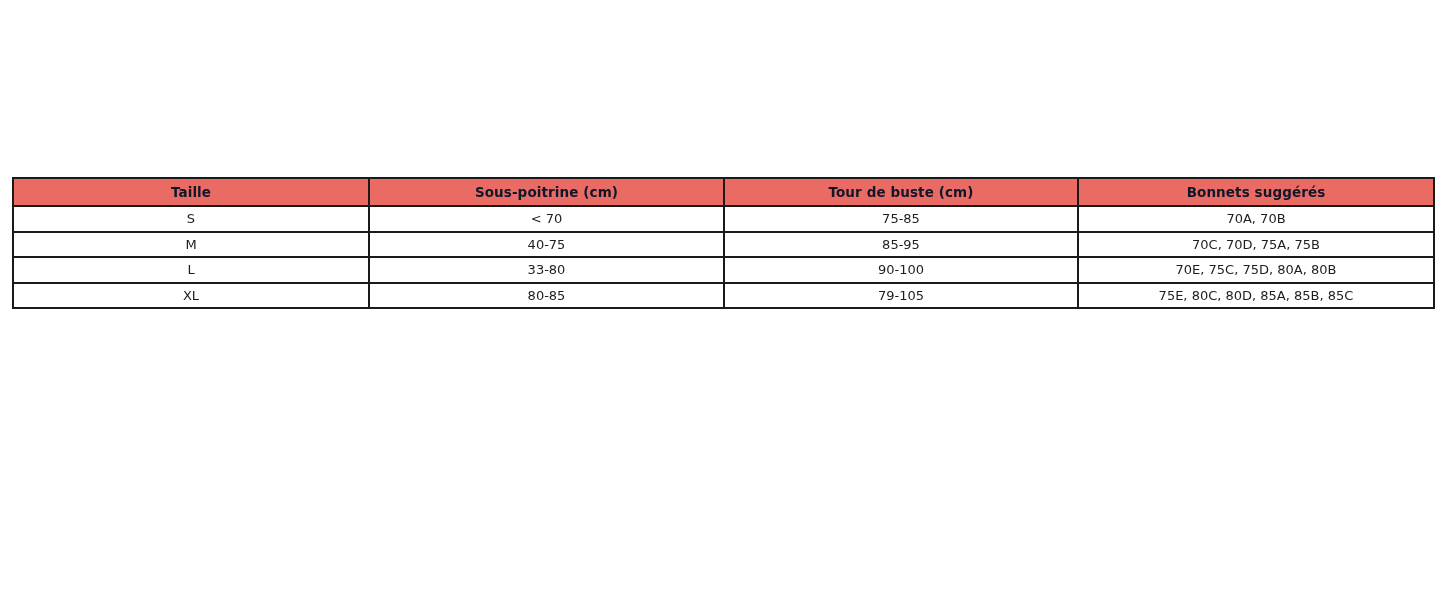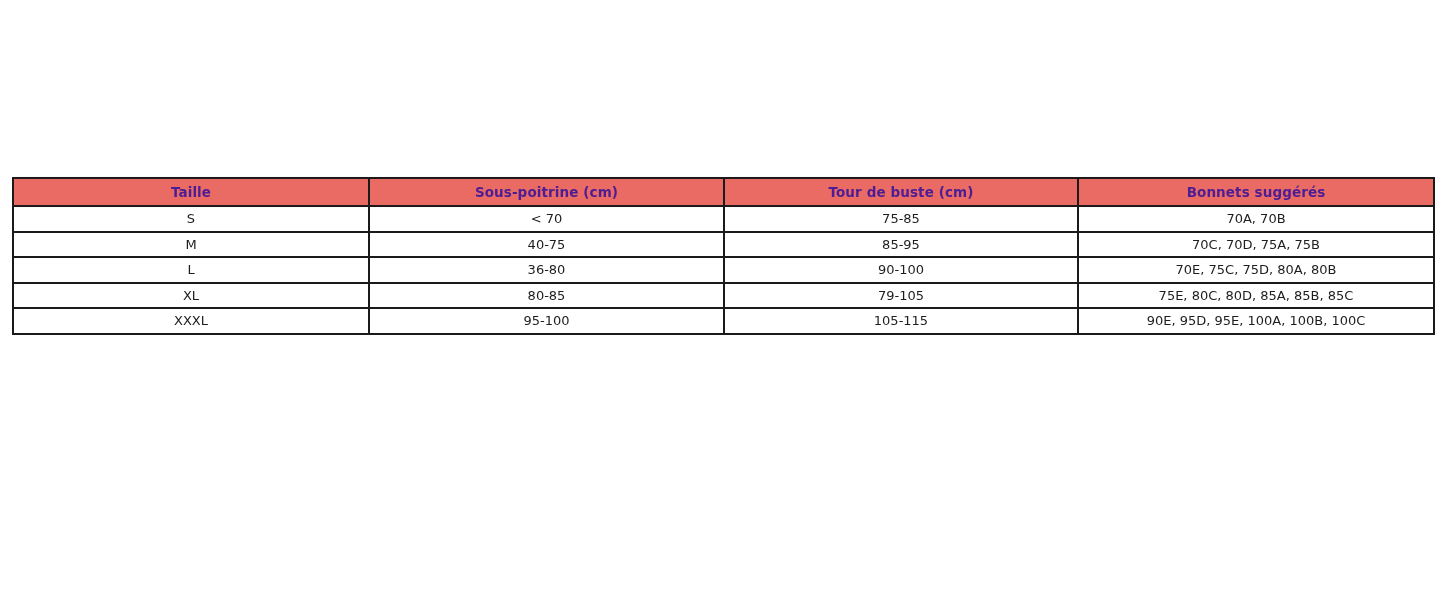--- a/index.html
+++ b/index.html
@@ -32,21 +32,21 @@
   table.size-chart th,
   table.size-chart td {
     border: 2px solid #1a1a1a;
     text-align: center;
     vertical-align: middle;
     padding: 0;
   }
 
   table.size-chart thead th {
     background: #ea6a64;
-    color: #4c1d95;
+    color: #0f172a;
     font-weight: bold;
     font-size: 13.5px;
     height: 26px;
     line-height: 26px;
     letter-spacing: 0.1px;
   }
 
   table.size-chart tbody td {
     background: #ffffff;
     color: #1d1d1d;
@@ -89,31 +89,25 @@
           <td>70A, 70B</td>
         </tr>
         <tr>
           <td>M</td>
           <td>40-75</td>
           <td>85-95</td>
           <td>70C, 70D, 75A, 75B</td>
         </tr>
         <tr>
           <td>L</td>
-          <td>36-80</td>
+          <td>33-80</td>
           <td>90-100</td>
           <td>70E, 75C, 75D, 80A, 80B</td>
         </tr>
         <tr>
           <td>XL</td>
           <td>80-85</td>
           <td>79-105</td>
           <td>75E, 80C, 80D, 85A, 85B, 85C</td>
         </tr>
-        <tr>
-          <td>XXXL</td>
-          <td>95-100</td>
-          <td>105-115</td>
-          <td>90E, 95D, 95E, 100A, 100B, 100C</td>
-        </tr>
       </tbody>
   </table>
 </div>
 
 </body></html>

